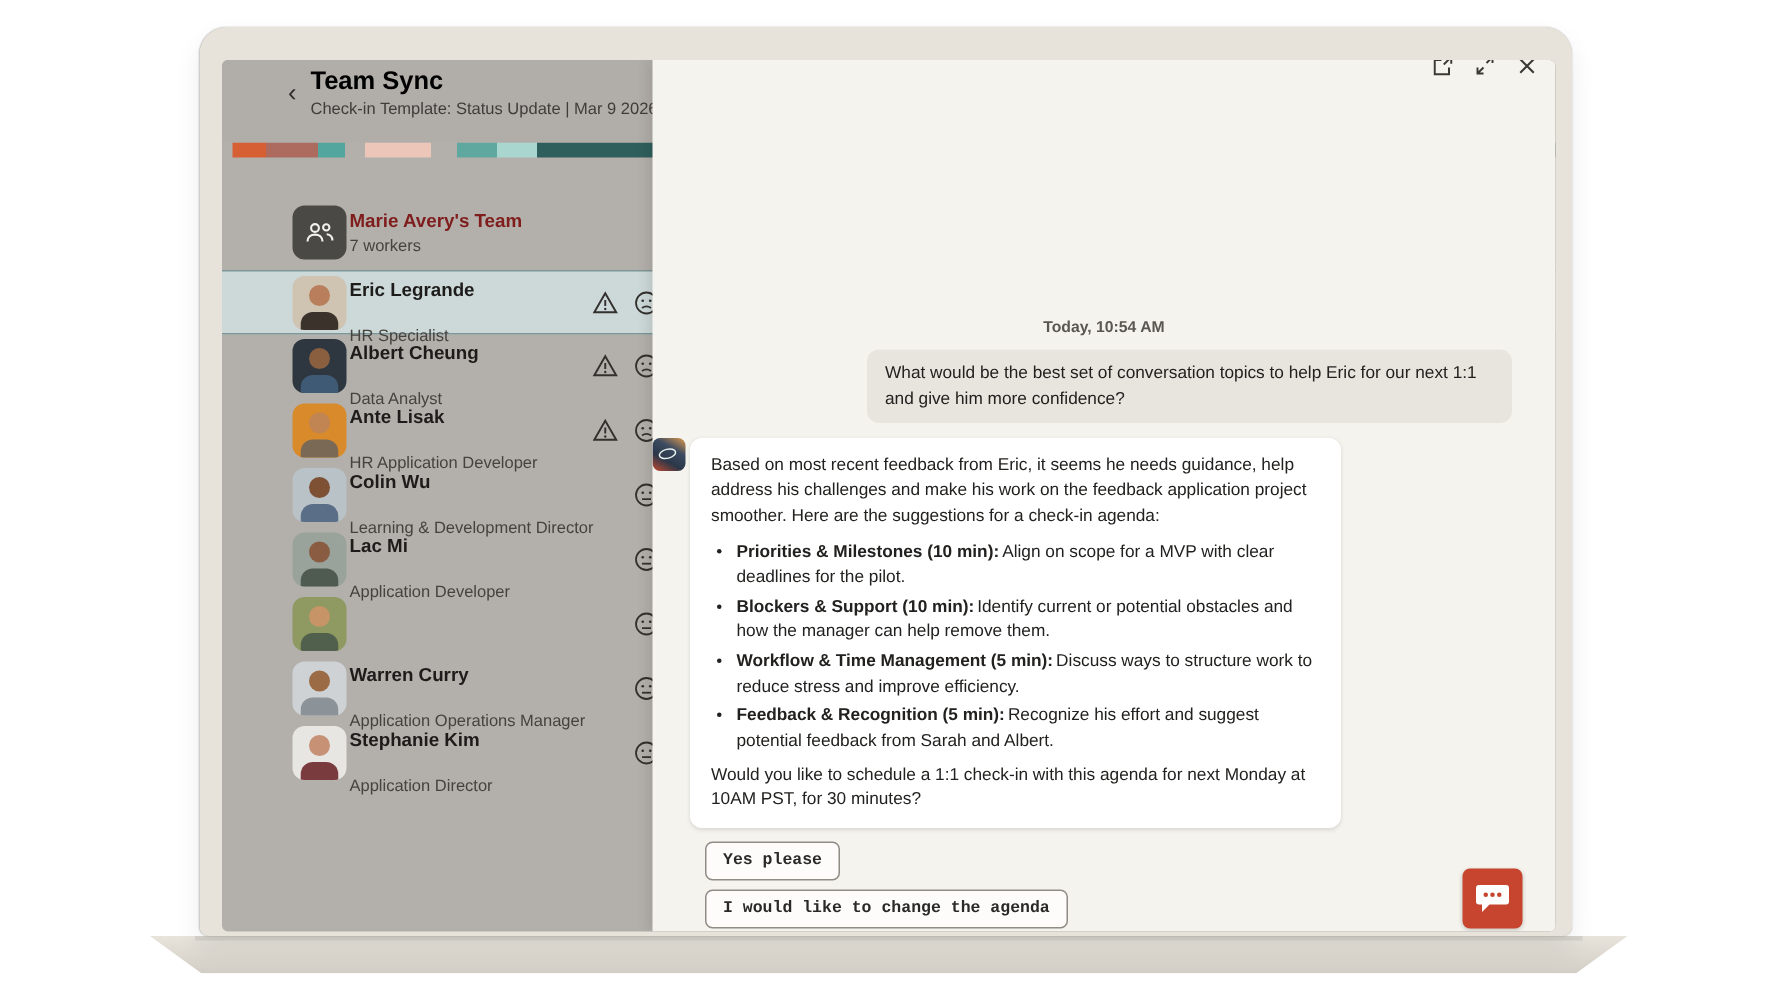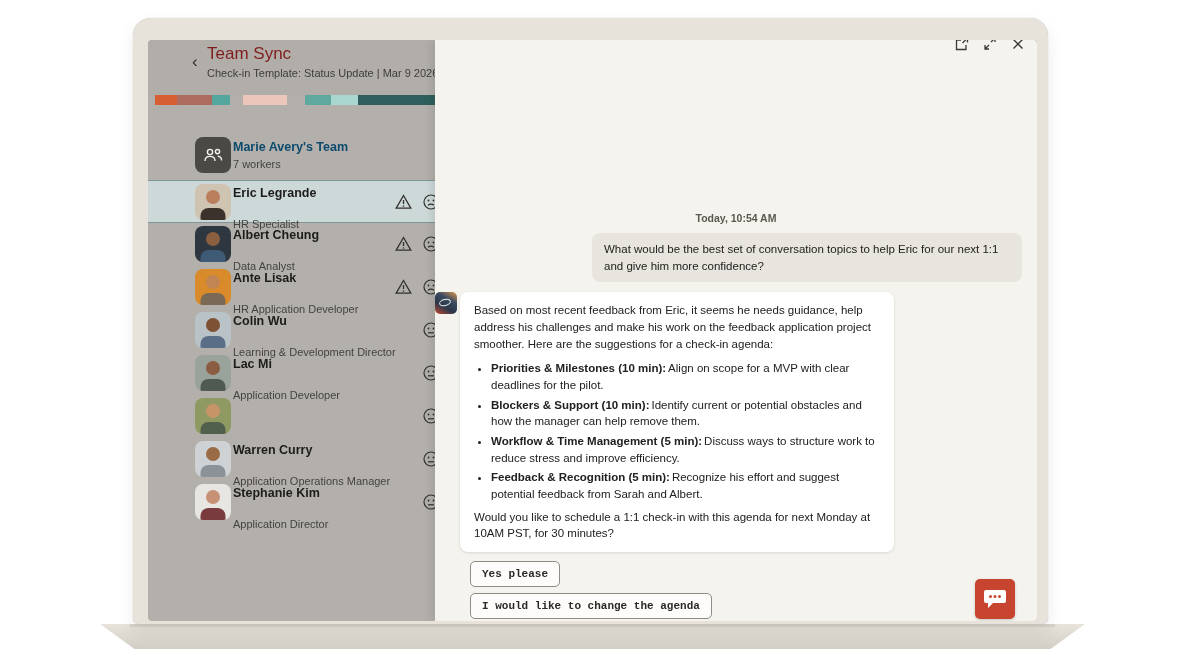--- a/index.html
+++ b/index.html
@@ -23,21 +23,21 @@
   .laptop-base::before{content:"";position:absolute;top:0;left:3%;right:3%;height:3px;background:rgba(0,0,0,.07);}
   .screen {
     position:absolute; left:15px; top:22px; width:889px; height:581px;
     background:#b3b0ab; border-radius:4px; overflow:hidden;
   }
 
   
   .left-app { position:absolute; inset:0; }
   .app-header { height:55px; background:#b1aea9; position:relative; }
   .back-btn { position:absolute; left:38px; top:11px; font-size:17px; color:#2e2d2b; cursor:pointer; background:none; border:none; font-family:inherit; }
-  .app-title { position:absolute; left:59px; top:4px; font-size:17px; font-weight:normal; color:#7f1d1d; }
+  .app-title { position:absolute; left:59px; top:4px; font-size:17px; font-weight:bold; color:#000000; }
   .app-subtitle { position:absolute; left:59px; top:27px; font-size:11px; color:#3f3d3a; white-space:nowrap; }
   .banner {
     height:10px; margin-left:7px;
     background:
       radial-gradient(circle at 79% 50%, #e9e2c4 0 4px, transparent 5px),
       radial-gradient(circle at 87% 30%, #ddd5b8 0 3px, transparent 4px),
       linear-gradient(90deg,
         #d65f33 0 2.5%, #ad6a5e 2.5% 6.5%, #53a69d 6.5% 8.5%,
         #b3b0ab 8.5% 10%, #edc6ba 10% 15%, #b3b0ab 15% 17%,
         #5fa8a0 17% 20%, #a9d6cf 20% 23%, #2f5f5c 23% 55%,
@@ -59,35 +59,35 @@
   .m1 { --bg:#2e3740; --skin:#8a5f3f; --shirt:#3e5a75; }
   .m2 { --bg:#d98a2b; --skin:#c08552; --shirt:#7a6a55; }
   .m3 { --bg:#b9c2c6; --skin:#7e5034; --shirt:#5b6e87; }
   .m4 { --bg:#9aa39b; --skin:#8a5c42; --shirt:#4f5a50; }
   .m5 { --bg:#8f9a63; --skin:#c79468; --shirt:#50604c; }
   .m6 { --bg:#cfd2d4; --skin:#9a6b45; --shirt:#8b9298; }
   .m7 { --bg:#e8e6e2; --skin:#c79176; --shirt:#7a3b3f; }
   .info { position:absolute; left:85px; top:5px; }
   .name { font-size:12.5px; font-weight:bold; color:#1d1c1a; }
   .role { font-size:11px; color:#45433f; margin-top:18px; }
-  .group-name { font-size:12.5px; font-weight:bold; color:#0c4a6e; }
+  .group-name { font-size:12.5px; font-weight:bold; color:#7f1d1d; }
   .group-meta { font-size:11px; color:#45433f; margin-top:4px; }
   .warning-icon { position:absolute; left:247px; top:13px; }
   .face-icon { position:absolute; left:274px; top:12px; }
 
   
   .chat-panel {
     position:absolute; top:0; left:287px; width:602px; height:581px;
     background:#f5f3ee; box-shadow:-3px 0 8px rgba(0,0,0,.10); overflow:hidden;
   }
   .chat-toolbar { position:absolute; top:-4px; right:12px; display:flex; gap:14px; }
   .tb-icon { width:14px; height:15px; cursor:pointer; }
   .chat-body { position:absolute; left:0; right:0; bottom:2px; display:flex; flex-direction:column; }
   .timestamp { text-align:center; font-size:10.5px; font-weight:bold; color:#5a5751; margin-bottom:9px; }
-  .user-row { display:flex; justify-content:flex-end; padding-right:15px; margin-bottom:10px; }
+  .user-row { display:flex; justify-content:flex-end; padding-right:29px; margin-bottom:10px; }
   .user-bubble {
     max-width:430px; background:#e8e5df; border-radius:8px; padding:8px 12px;
     font-size:11.5px; line-height:1.45; color:#22211f;
   }
   .ai-row { display:flex; align-items:flex-start; padding-left:0; }
   .ai-avatar {
     width:22px; height:22px; border-radius:5px; margin-right:3px; flex:none; position:relative;
     background:linear-gradient(210deg,#e09a4e 0%,#3b4a60 35%,#2b3749 65%,#c64a2e 100%);
   }
   .ai-avatar::after {

